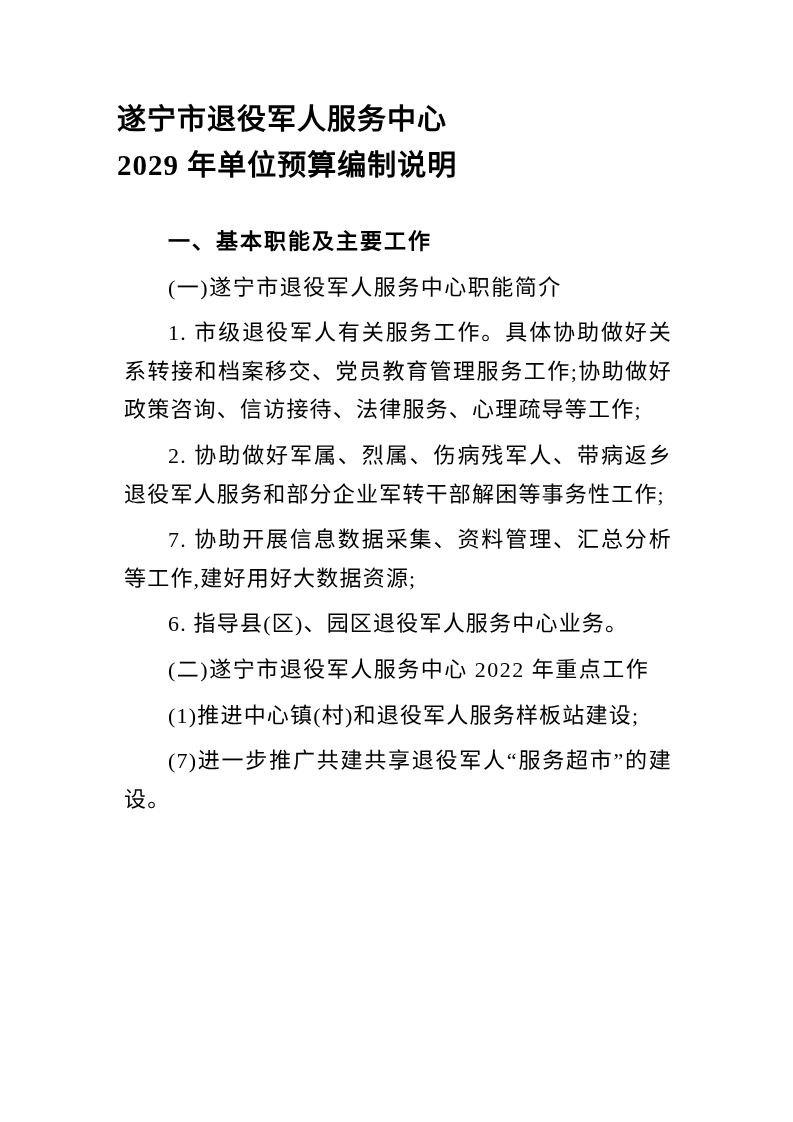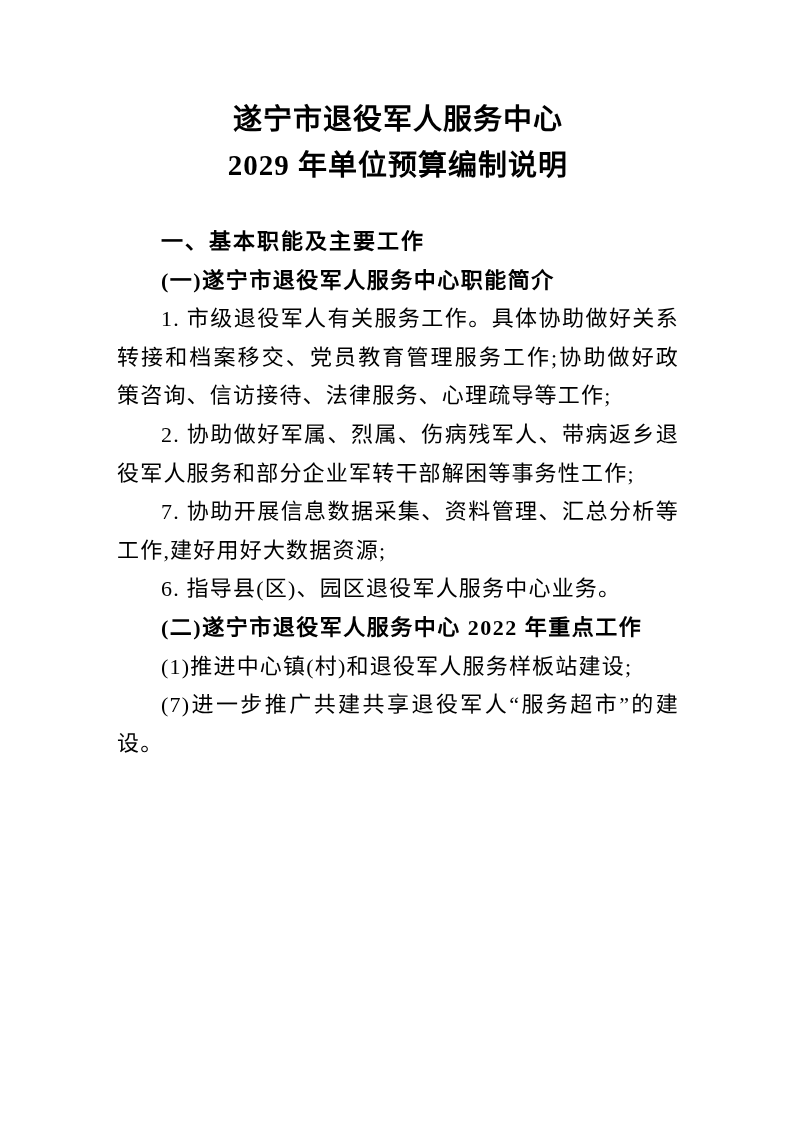--- a/index.html
+++ b/index.html
@@ -17,51 +17,50 @@
     color: #000000;
     font-family: "Liberation Serif", "DejaVu Serif", serif;
     overflow: hidden;
     box-sizing: border-box;
   }
   .content {
     padding: 96px 114px 0 117px;
     box-sizing: border-box;
   }
   .doc-title {
-    text-align: center;
     font-weight: 700;
     font-size: 29px;
     line-height: 46px;
     letter-spacing: 1px;
     font-family: Liberation Serif, serif;
   }
   .doc-body {
     margin-top: 35px;
     font-size: 22px;
     line-height: 38.6px;
     letter-spacing: 1.2px;
   }
   .doc-body p,
   .doc-body .h1,
   .doc-body .h2 {
-    margin: 0;
+    margin: 7px;
     padding: 0;
     text-indent: 2em;
   }
   .doc-body p {
     text-align: justify;
     text-justify: inter-character;
   }
   .h1 {
     font-family: "Liberation Sans", "DejaVu Sans", sans-serif;
     font-weight: 700;
     letter-spacing: 2px;
   }
   .h2 {
-    font-weight: 700;
+    font-weight: 400;
     letter-spacing: 1.5px;
   }
 </style>
 </head>
 <body>
 
 <div class="page">
   <div class="content">
 
     <div class="doc-title">

